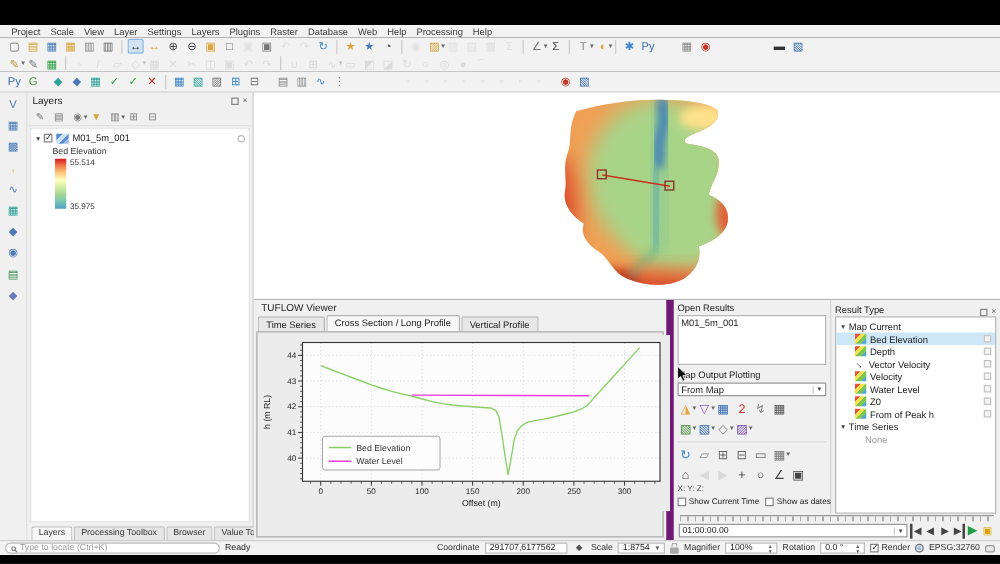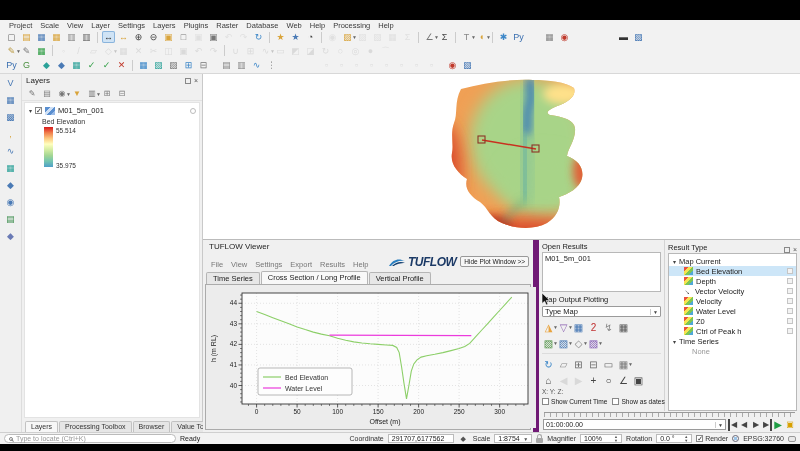--- a/index.html
+++ b/index.html
@@ -343,31 +343,20 @@
             <rect x="50" y="60" width="7" height="7" fill="none" stroke="#8c3326" stroke-width="1.1"></rect>
             <rect x="104" y="69" width="7" height="7" fill="none" stroke="#8c3326" stroke-width="1.1"></rect>
           </g>
         </svg>
       </div>
 
       <div class="tuflow-dock">
 
         <div class="viewer">
           <div class="v-title">TUFLOW Viewer</div>
-          <div class="v-menurow">
-            <span id="v-menu"><span class="v-mi">File</span><span class="v-mi">View</span><span class="v-mi">Settings</span><span class="v-mi">Export</span><span class="v-mi">Results</span><span class="v-mi">Help</span></span>
-            <span class="v-logo">
-              <svg width="18" height="12" viewBox="0 0 18 12">
-                <path d="M1,10 C5,3 11,2 17,5 C12,4 6,6 3,10 Z" fill="#2a7fc0"></path>
-                <path d="M4,10 C8,6 13,5 17,7 C13,7 8,8 6,10 Z" fill="#123f70"></path>
-              </svg>
-              <span class="logo-text">TUFLOW</span>
-            </span>
-            <span class="hide-btn">Hide Plot Window &gt;&gt;</span>
-          </div>
           <div class="v-tabs" id="v-tabs">
               <span class="v-tab">Time Series</span>
               <span class="v-tab act">Cross Section / Long Profile</span>
               <span class="v-tab">Vertical Profile</span>
             </div>
           <div class="plot-wrap">
             <svg id="plot" width="328" height="141" viewBox="0 0 328 141">
                 <rect x="0" y="0" width="328" height="141" fill="#ececec"></rect>
                 <rect x="34" y="6" width="286" height="111" fill="#fcfcfc"></rect>
                 <line x1="48.58356940509915" y1="6" x2="48.58356940509915" y2="117" stroke="#d2d2d2" stroke-width="0.6" stroke-dasharray="1,2"></line>
@@ -473,21 +462,21 @@
         <div class="tf-right">
           <div class="tf-top">
 
             <div class="mid-col">
               <div class="sec-label">Open Results</div>
               <div class="list-box" id="results-list">
                   <div>M01_5m_001</div>
                 </div>
               <div class="sec-label">Map Output Plotting</div>
               <div class="combo">
-                <span>Type Map</span>
+                <span>From Map</span>
                 <span class="arr">▼</span>
               </div>
               <div class="icon-row" id="row-a">
                   <span class="ticon" style="color: rgb(232, 163, 61);">◮<span class="dd">▼</span></span>
                   <span class="ticon" style="color: rgb(138, 95, 176);">▽<span class="dd">▼</span></span>
                   <span class="ticon" style="color: rgb(58, 111, 176);">▦</span>
                   <span class="ticon" style="color: rgb(192, 48, 48);">2</span>
                   <span class="ticon" style="color: rgb(136, 136, 136);">↯</span>
                   <span class="ticon" style="color: rgb(85, 85, 85);">▦</span>
                 </div>
@@ -569,21 +558,21 @@
                     <span>Water Level</span>
                     <span class="axbox"></span>
                   </div>
                   <div class="trow item">
                     <span class="mini-mesh"></span>
                     <span>Z0</span>
                     <span class="axbox"></span>
                   </div>
                   <div class="trow item">
                     <span class="mini-mesh"></span>
-                    <span>Ctrl of Peak h</span>
+                    <span>From of Peak h</span>
                     <span class="axbox"></span>
                   </div>
                   <div class="trow">
                     <span class="caret">▾</span>
                     <span>Time Series</span>
                   </div>
                   <div class="trow item none">
                     <span>None</span>
                   </div>
                 </div>

